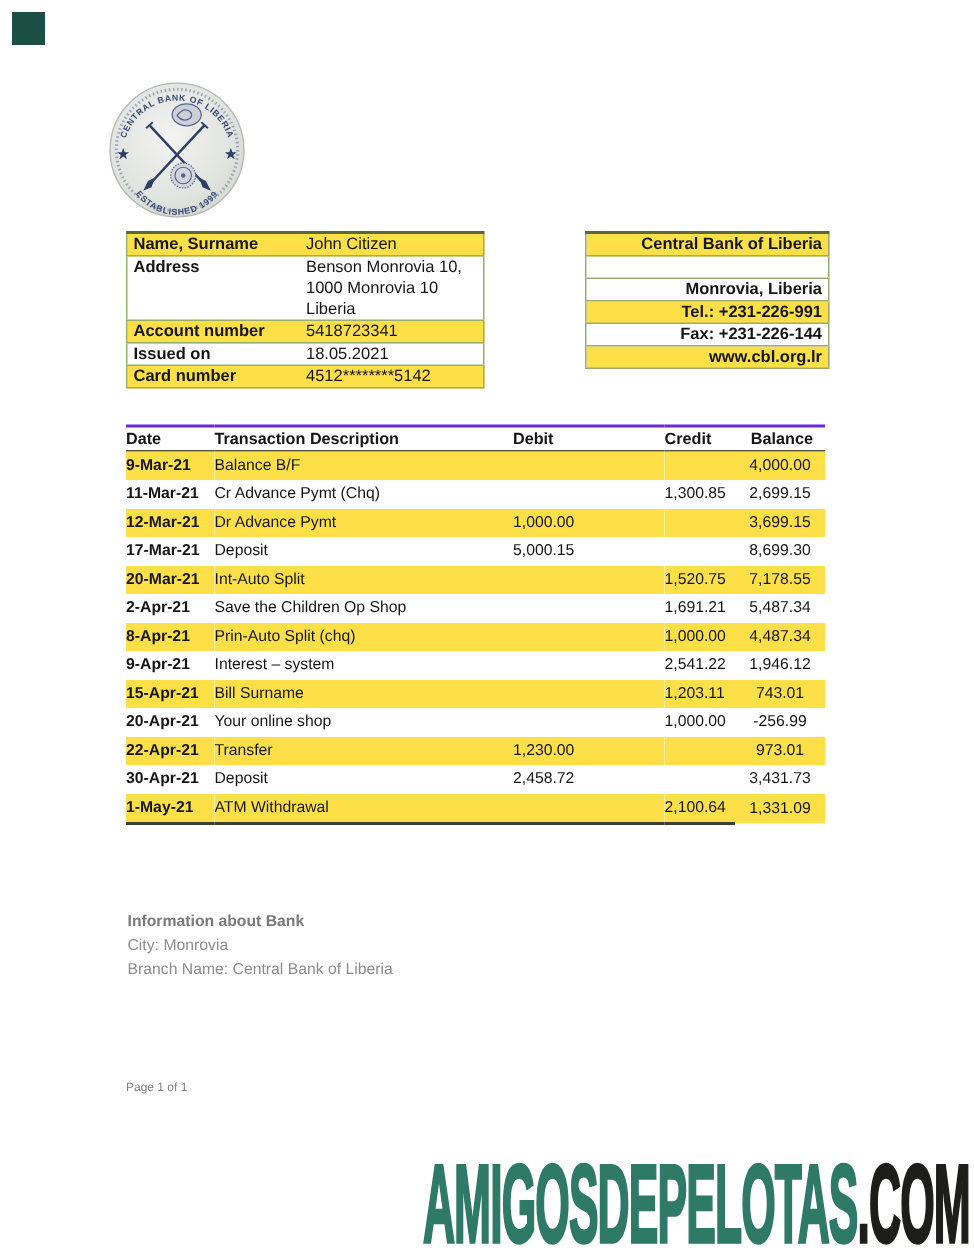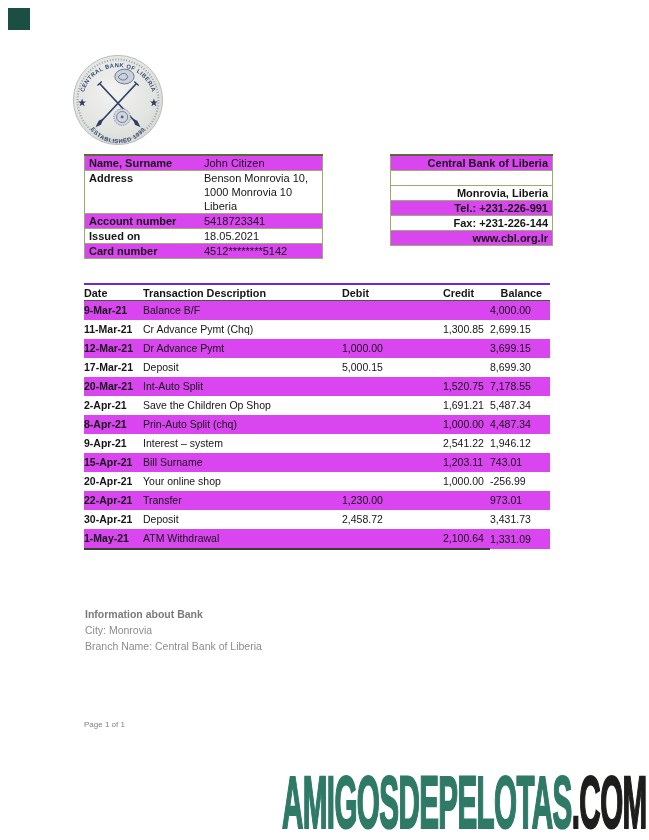--- a/index.html
+++ b/index.html
@@ -4,21 +4,21 @@
 <style>
   html,body{margin:0;padding:0;}
   body{width:649px;height:840px;background:#ffffff;font-family:"Liberation Sans",sans-serif;position:relative;overflow:hidden;}
   .page{position:relative;width:649px;height:840px;background:#fff;}
 
   .corner-mark{position:absolute;left:8px;top:8px;width:22px;height:22px;background:#1b4f43;}
 
   .seal{position:absolute;left:72px;top:54px;width:92px;height:92px;}
 
   table{border-collapse:collapse;table-layout:fixed;}
-  .shade{background:#d946ef;}
+  .shade{background:#fde047;}
 
   
   .customer-table{position:absolute;left:84px;top:154px;width:239px;font-size:11px;color:#151515;
     border:1px solid #9cab70;border-top:2px solid #5c673c;}
   .customer-table td{padding:0 4px;line-height:14px;vertical-align:top;border-bottom:1px solid #9cab70;}
   .customer-table td.lbl{width:107px;font-weight:bold;}
 
   
   .bank-table{position:absolute;left:390px;top:154px;width:163px;font-size:11px;color:#151515;
     border:1px solid #9cab70;border-top:2px solid #5c673c;}
@@ -29,21 +29,21 @@
   .txn-table th{font-size:10.8px;font-weight:bold;text-align:left;height:15px;padding:0;
     border-top:2px solid #6d28d9;border-bottom:1px solid #50563a;}
   .txn-table th.col-bal{text-align:right;padding-right:8px;}
   .txn-table td{height:19px;line-height:19px;padding:0;white-space:nowrap;overflow:hidden;}
   .col-date{width:59px;}
   .col-desc{width:199px;}
   .col-debit{width:101px;}
   .col-credit{width:47px;}
   .col-bal{width:52px;}
   .txn-table td.col-date{font-weight:bold;}
-  .txn-table td.col-bal{text-align:left;}
+  .txn-table td.col-bal{text-align:center;}
   .txn-table tr.row-last td{border-bottom:2px solid #3a4030;}
   .txn-table tr.row-last td.col-bal{border-bottom:0;}
 
   .info{position:absolute;left:85px;top:606px;font-size:10.5px;color:#8c8c8c;line-height:16px;}
   .info .title{font-weight:bold;color:#7a7a7a;}
 
   .page-label{position:absolute;left:84px;top:720px;width:458px;font-size:8px;color:#7f7f7f;}
 
   .brand{position:absolute;top:770px;right:2px;height:64px;display:flex;align-items:center;white-space:nowrap;
     font-weight:700;font-size:74px;letter-spacing:-1.5px;transform:scaleX(.40);transform-origin:100% 50%;}

